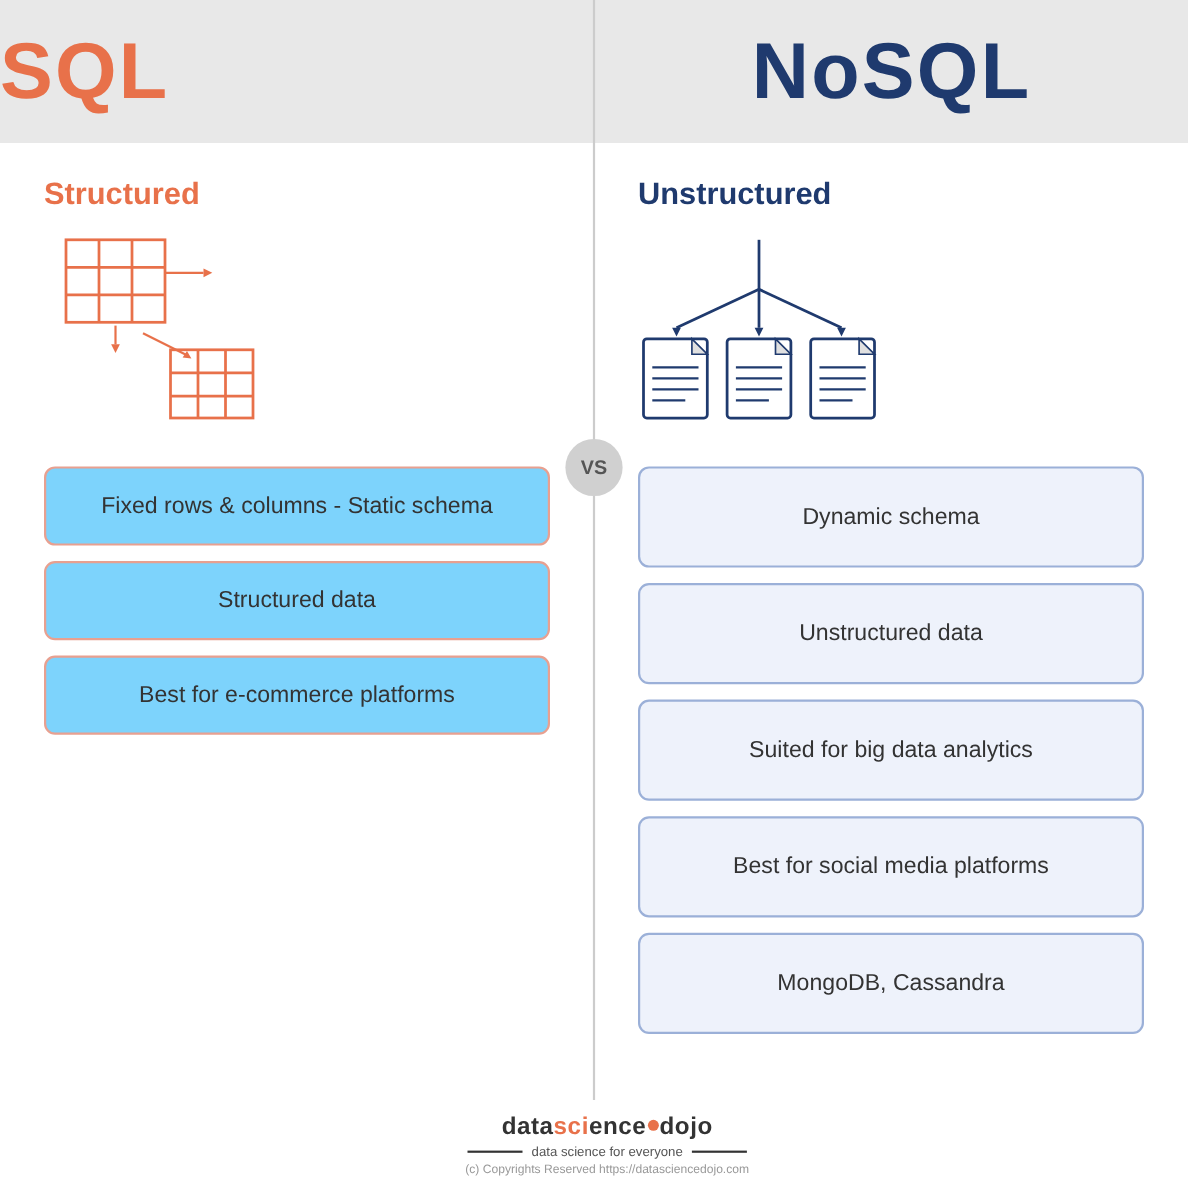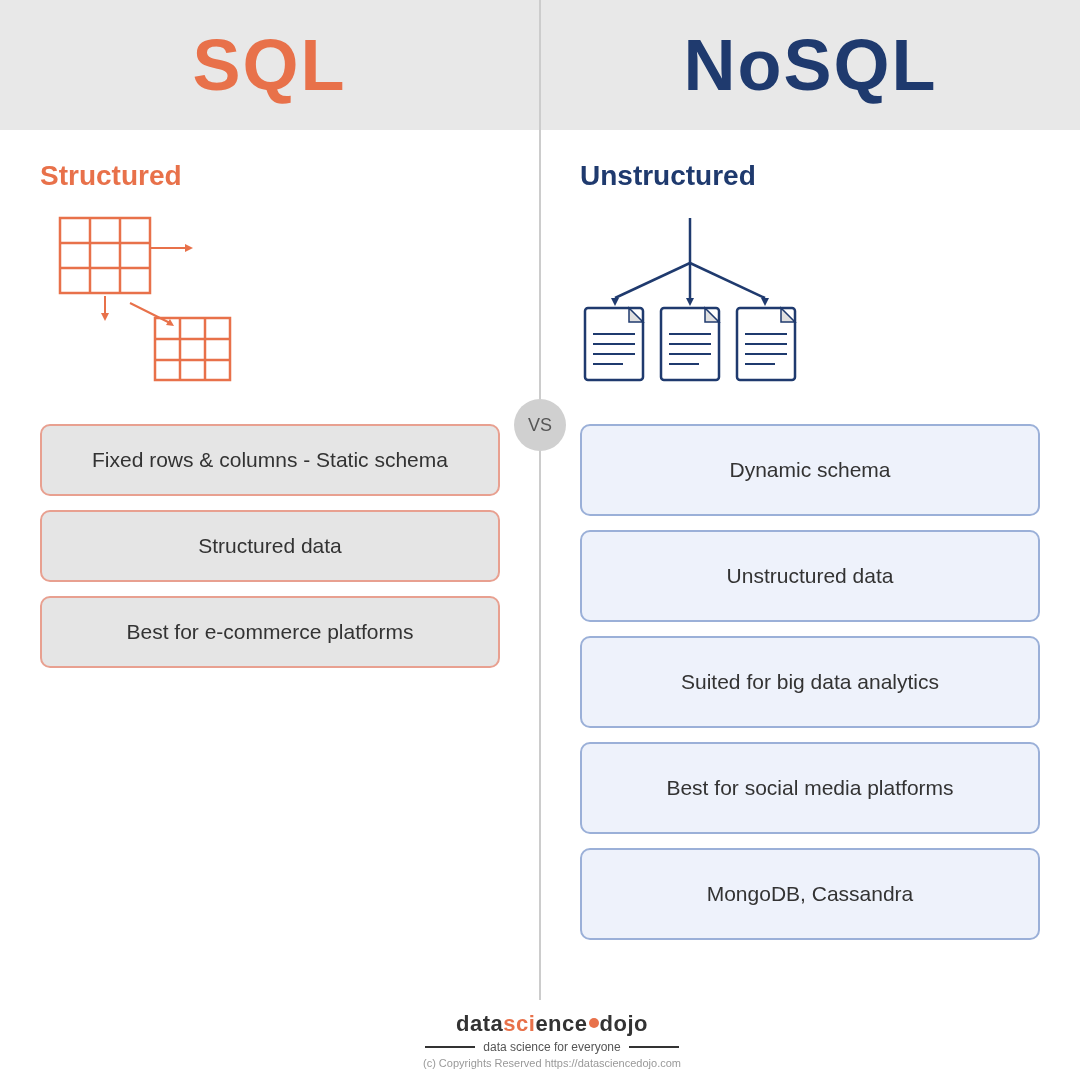--- a/index.html
+++ b/index.html
@@ -14,21 +14,20 @@
     .header {
       display: flex;
       width: 100%;
       height: 130px;
       background: #e8e8e8;
     }
     .header-sql {
       flex: 1;
       display: flex;
       align-items: center;
-      justify-content: center;
       border-right: 2px solid #cccccc;
     }
     .header-nosql {
       flex: 1;
       display: flex;
       align-items: center;
       justify-content: center;
     }
     .header-sql-title {
       font-size: 72px;
@@ -65,21 +64,21 @@
       top: 295px;
       transform: translate(-50%, -50%);
       background: #d0d0d0;
       border-radius: 50%;
       width: 52px;
       height: 52px;
       display: flex;
       align-items: center;
       justify-content: center;
       font-size: 18px;
-      font-weight: 400;
+      font-weight: 700;
       color: #555;
       z-index: 10;
     }
 
     .col-left, .col-right {
       flex: 1;
       display: flex;
       flex-direction: column;
       padding: 30px 40px 20px 40px;
     }
@@ -108,21 +107,21 @@
 
     .cards-container {
       display: flex;
       flex-direction: column;
       gap: 14px;
       width: 100%;
       margin-top: 8px;
     }
 
     .card-sql {
-      background: #e5e5e5;
+      background: #7dd3fc;
       border: 2px solid #e8a090;
       border-radius: 10px;
       padding: 22px 18px;
       text-align: center;
       font-size: 21px;
       color: #333;
       width: 100%;
     }
 
     .card-nosql {

